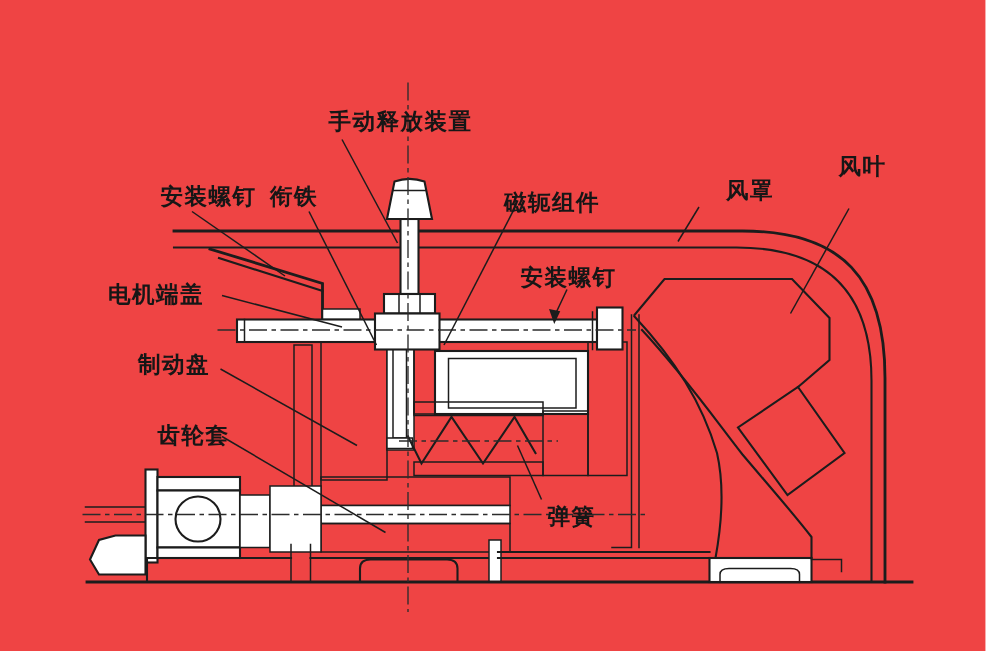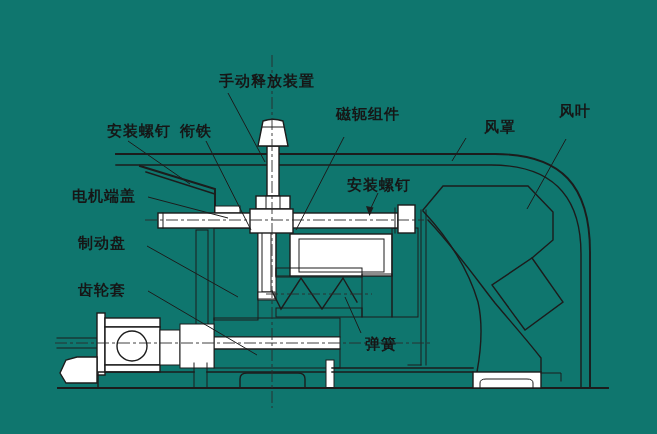--- a/index.html
+++ b/index.html
@@ -1,16 +1,16 @@
 <!DOCTYPE html>
 <html><head>
 <meta charset="utf-8">
 <style>
   html,body{margin:0;padding:0;background:#ffffff;}
-  .stage{position:relative;width:657px;height:434px;background:#0f766e;overflow:hidden;
+  .stage{position:relative;width:657px;height:434px;background:#ef4444;overflow:hidden;
          font-family:"Liberation Sans","DejaVu Sans",sans-serif;}
   .stage svg{position:absolute;left:0;top:0;}
   .lbl{position:absolute;font-size:15px;font-weight:700;color:#161616;
        letter-spacing:1px;white-space:nowrap;line-height:16px;
        font-family:"DejaVu Sans","Liberation Sans",sans-serif;}
   .s2{stroke:#1c1c1c;stroke-width:1.9;fill:none;stroke-linecap:square;stroke-linejoin:miter;}
   .s15{stroke:#1c1c1c;stroke-width:1.4;fill:none;stroke-linecap:square;stroke-linejoin:miter;}
   .s1{stroke:#1c1c1c;stroke-width:1;fill:none;stroke-linecap:square;}
   .wf{fill:#ffffff;}
   .ld{stroke:#1c1c1c;stroke-width:1;fill:none;}
@@ -132,22 +132,22 @@
     <path class="ld" d="M148,291 L257,355"></path>
     <path class="ld" d="M361,333 L345,297"></path>
     <path class="ld" d="M378,193 L370,210"></path>
     <polygon points="369.5,216 366,206 373.5,207.5" fill="#1c1c1c"></polygon>
   </g>
 </svg>
 
 <span class="lbl" style="left:219px;top:73px">手动释放装置</span>
 <span class="lbl" style="left:107px;top:123px">安装螺钉</span>
 <span class="lbl" style="left:180px;top:123px">衔铁</span>
-<span class="lbl" style="left:336px;top:106px">磁轭组件</span>
+<span class="lbl" style="left:336px;top:127px">磁轭组件</span>
 <span class="lbl" style="left:484px;top:119px">风罩</span>
 <span class="lbl" style="left:559px;top:103px">风叶</span>
 <span class="lbl" style="left:72px;top:188px">电机端盖</span>
-<span class="lbl" style="left:78px;top:235px">制动盘</span>
-<span class="lbl" style="left:78px;top:282px">齿轮套</span>
+<span class="lbl" style="left:92px;top:235px">制动盘</span>
+<span class="lbl" style="left:105px;top:282px">齿轮套</span>
 <span class="lbl" style="left:347px;top:177px">安装螺钉</span>
 <span class="lbl" style="left:365px;top:336px">弹簧</span>
 
 </div>
 
 </body></html>

